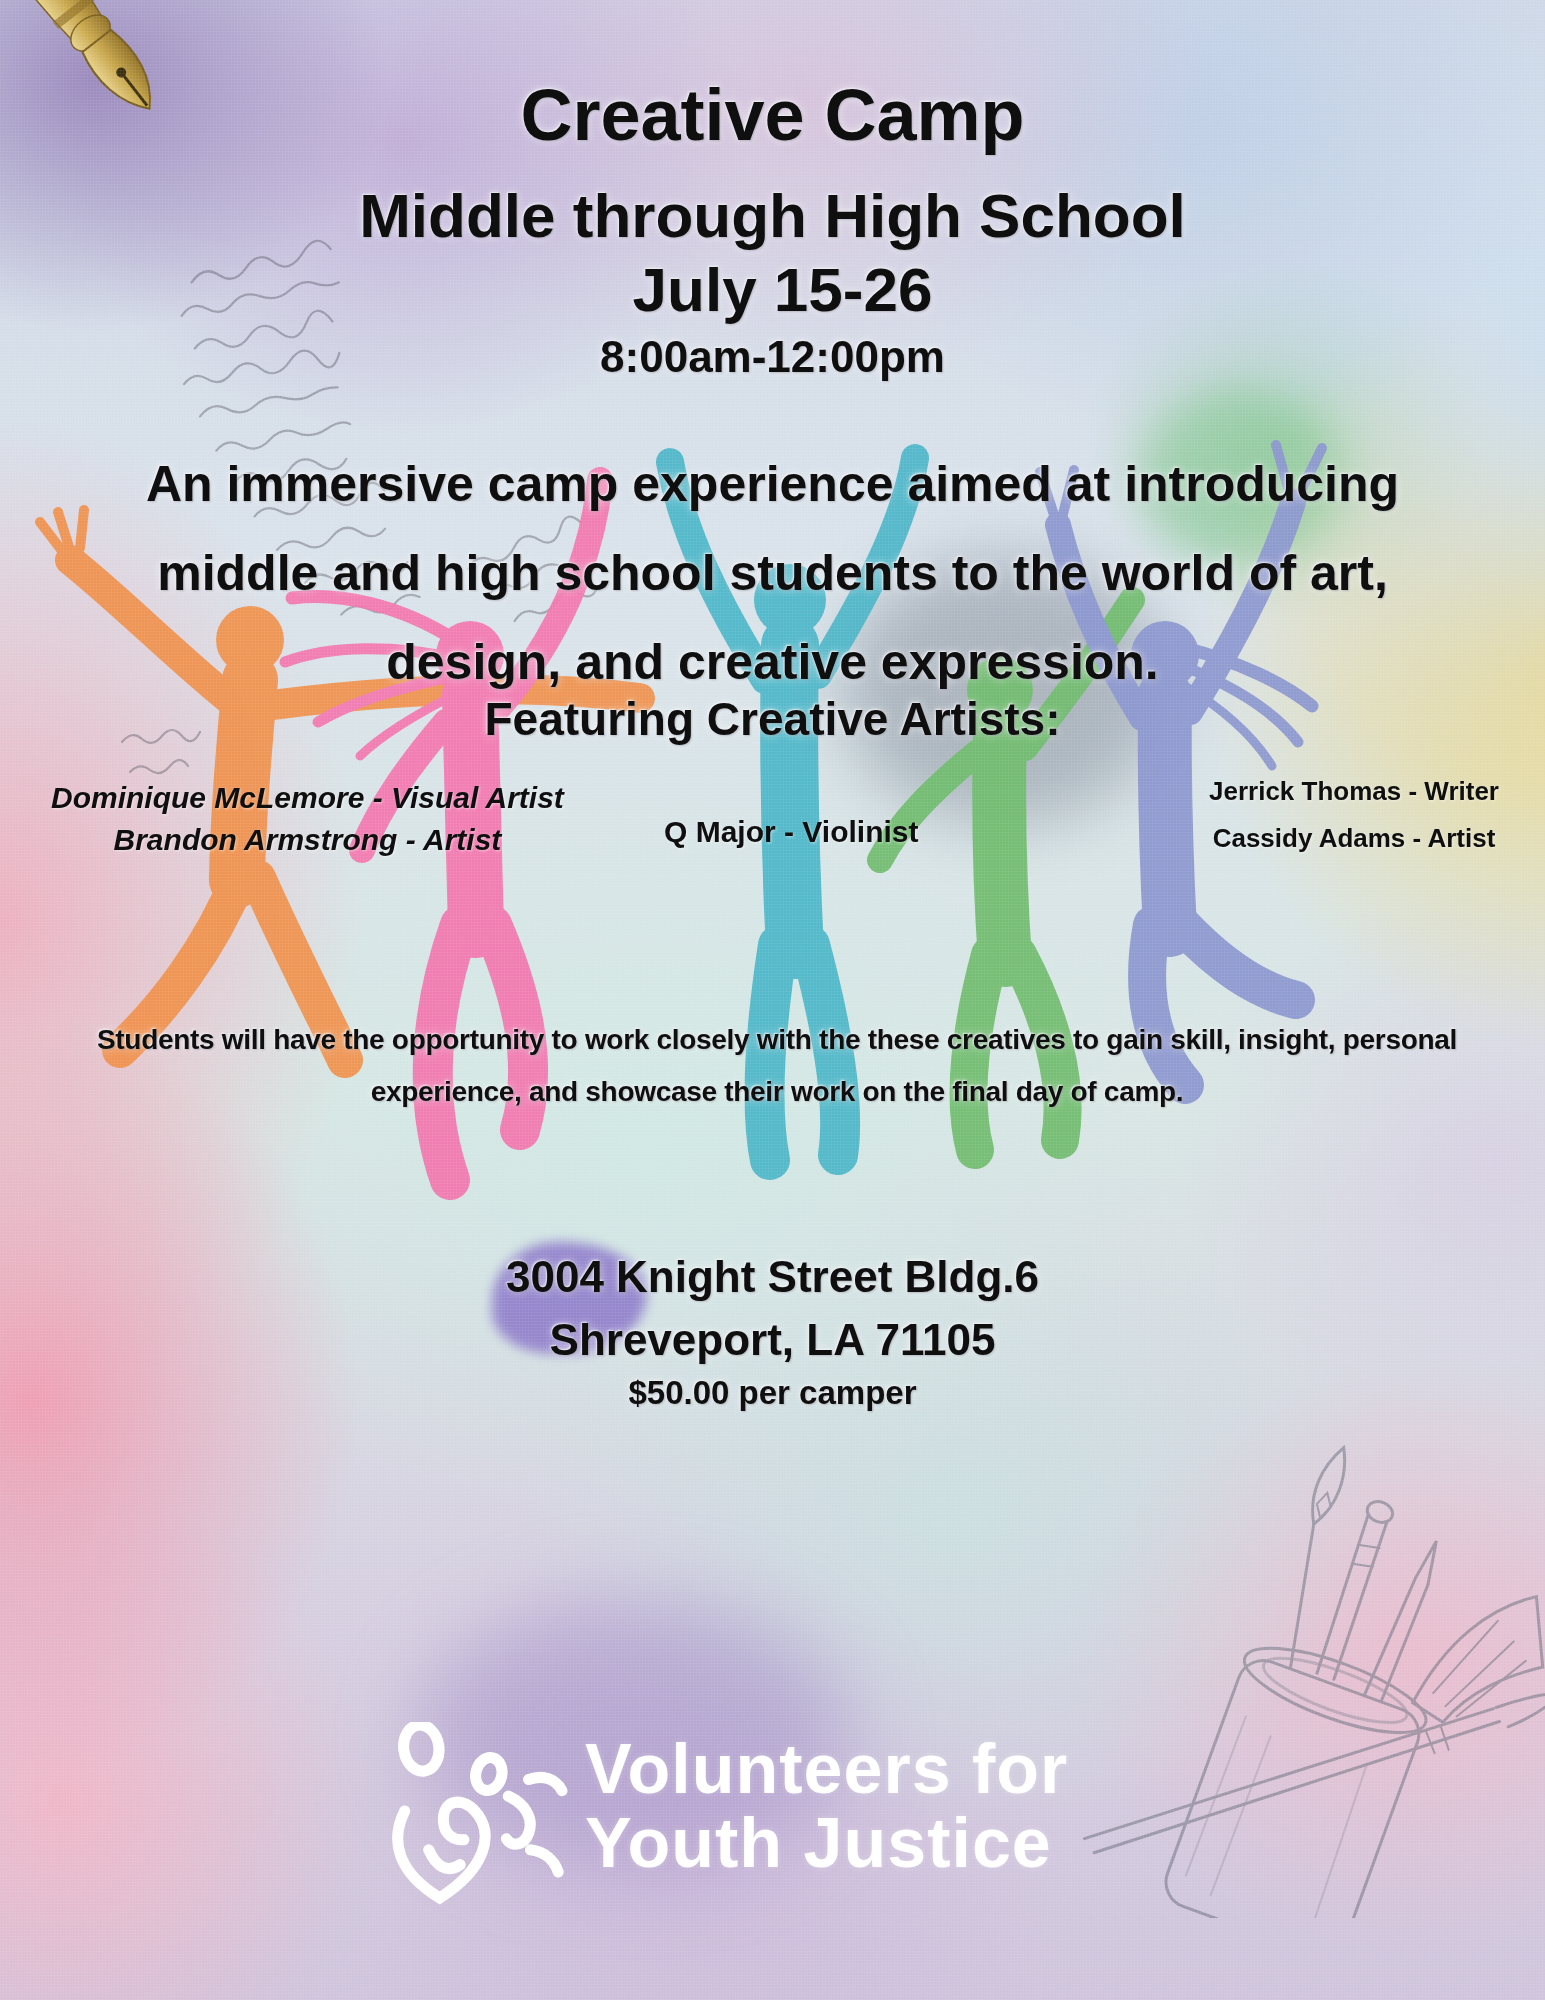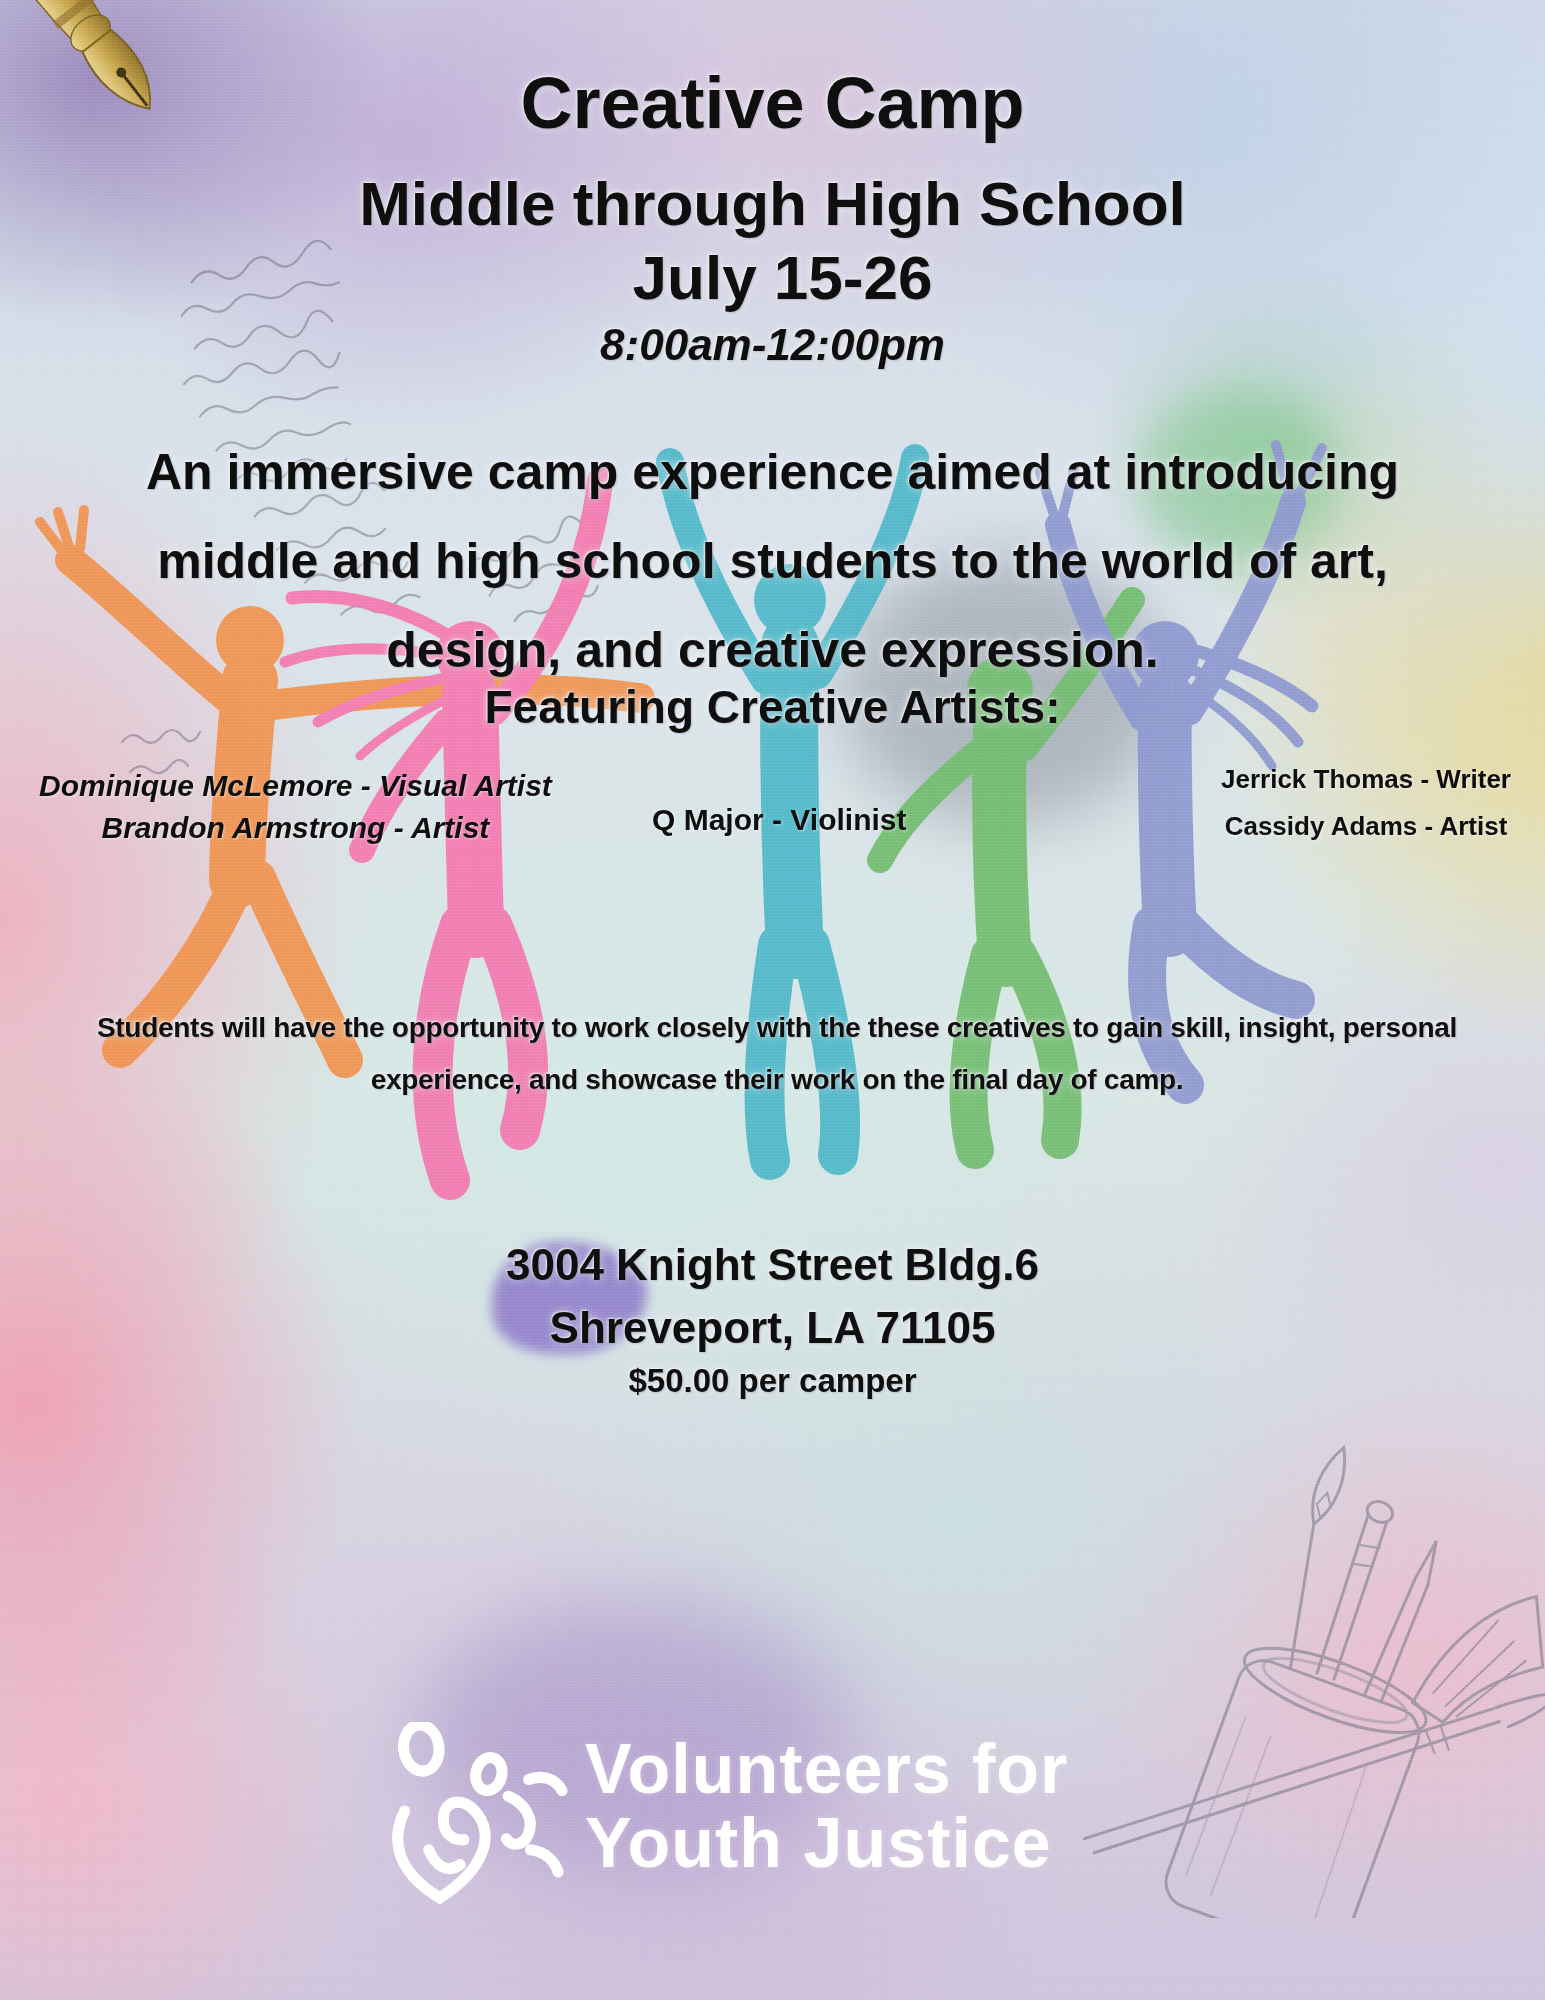--- a/index.html
+++ b/index.html
@@ -37,27 +37,27 @@
       background:
         repeating-linear-gradient(0deg, rgba(255,255,255,.06) 0 1px, rgba(0,0,0,0) 1px 3px),
         repeating-linear-gradient(90deg, rgba(255,255,255,.05) 0 1px, rgba(0,0,0,0) 1px 3px);}
   svg{display:block;}
   .deco{position:absolute;pointer-events:none;}
   .scribbles{z-index:2;opacity:.4;}
   .pen{left:-14px;top:-24px;z-index:2;}
   .figures{left:0;top:0;z-index:3;opacity:.93;}
   .jar{left:1058px;top:1438px;z-index:4;opacity:.55;}
   
-  .t{position:absolute;left:0;right:0;margin:4px;text-align:center;color:#0f0f0f;font-weight:700;z-index:6;white-space:nowrap;
+  .t{position:absolute;left:0;right:0;margin:16px;text-align:center;color:#0f0f0f;font-weight:700;z-index:6;white-space:nowrap;
      text-shadow:1px 1px 3px rgba(255,255,255,.5);}
   .halo{text-shadow:-1px -1px 2px rgba(242,242,246,.9),1px 1px 2px rgba(150,150,162,.55),0 0 10px rgba(255,255,255,.6);}
   .title{top:58px;font-size:72px;}
   .subtitle{top:164px;font-size:62px;}
   .dates{top:238px;font-size:62px;padding-left:20px;}
-  .time{top:316px;font-size:44px;font-style:italic;}
+  .time{top:316px;font-size:44px;}
   .intro{top:424px;font-size:50px;line-height:89px;}
   .featuring{top:676px;font-size:46px;}
   .artists-left{left:35px;right:auto;top:761px;text-align:center;font-size:30px;line-height:42px;font-style:italic;}
   .artist-center{left:648px;right:auto;top:799px;font-size:30px;text-align:left;}
   .artists-right{left:auto;right:30px;top:752px;text-align:center;font-size:26px;line-height:47px;}
   .note{top:998px;font-size:28px;line-height:52px;letter-spacing:-0.3px;padding-left:9px;}
   .venue{top:1170px;font-size:44px;}
   .address{top:1236px;font-size:44px;}
   .city{top:1299px;font-size:44px;}
   .price{top:1358px;font-size:33px;}

